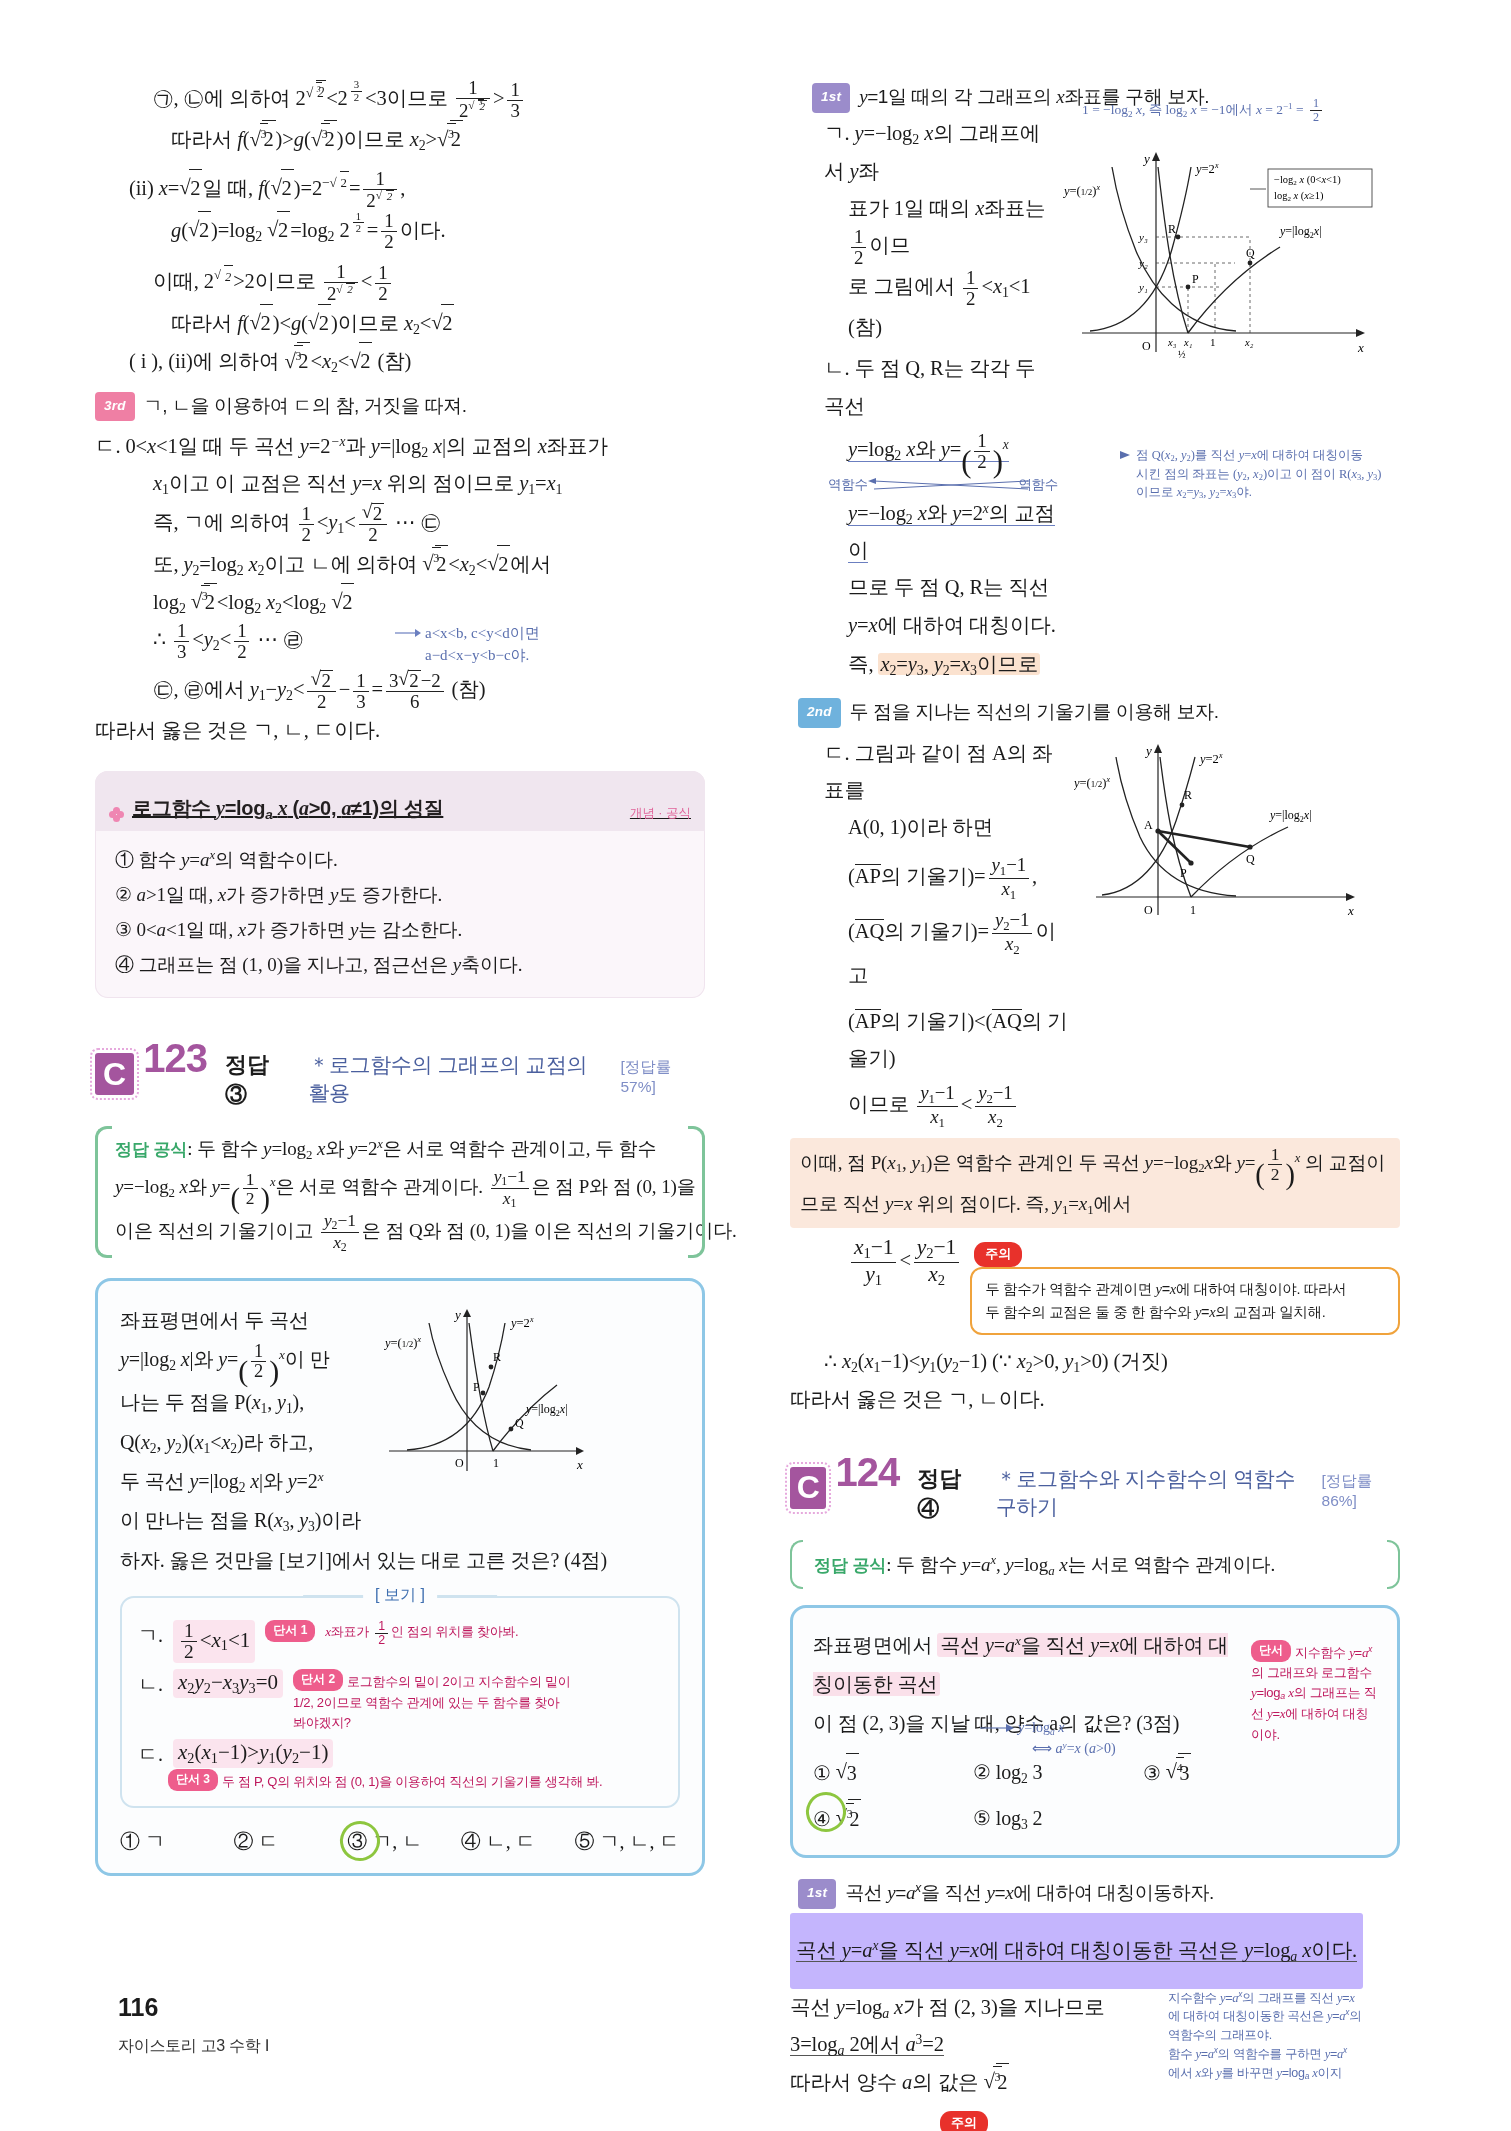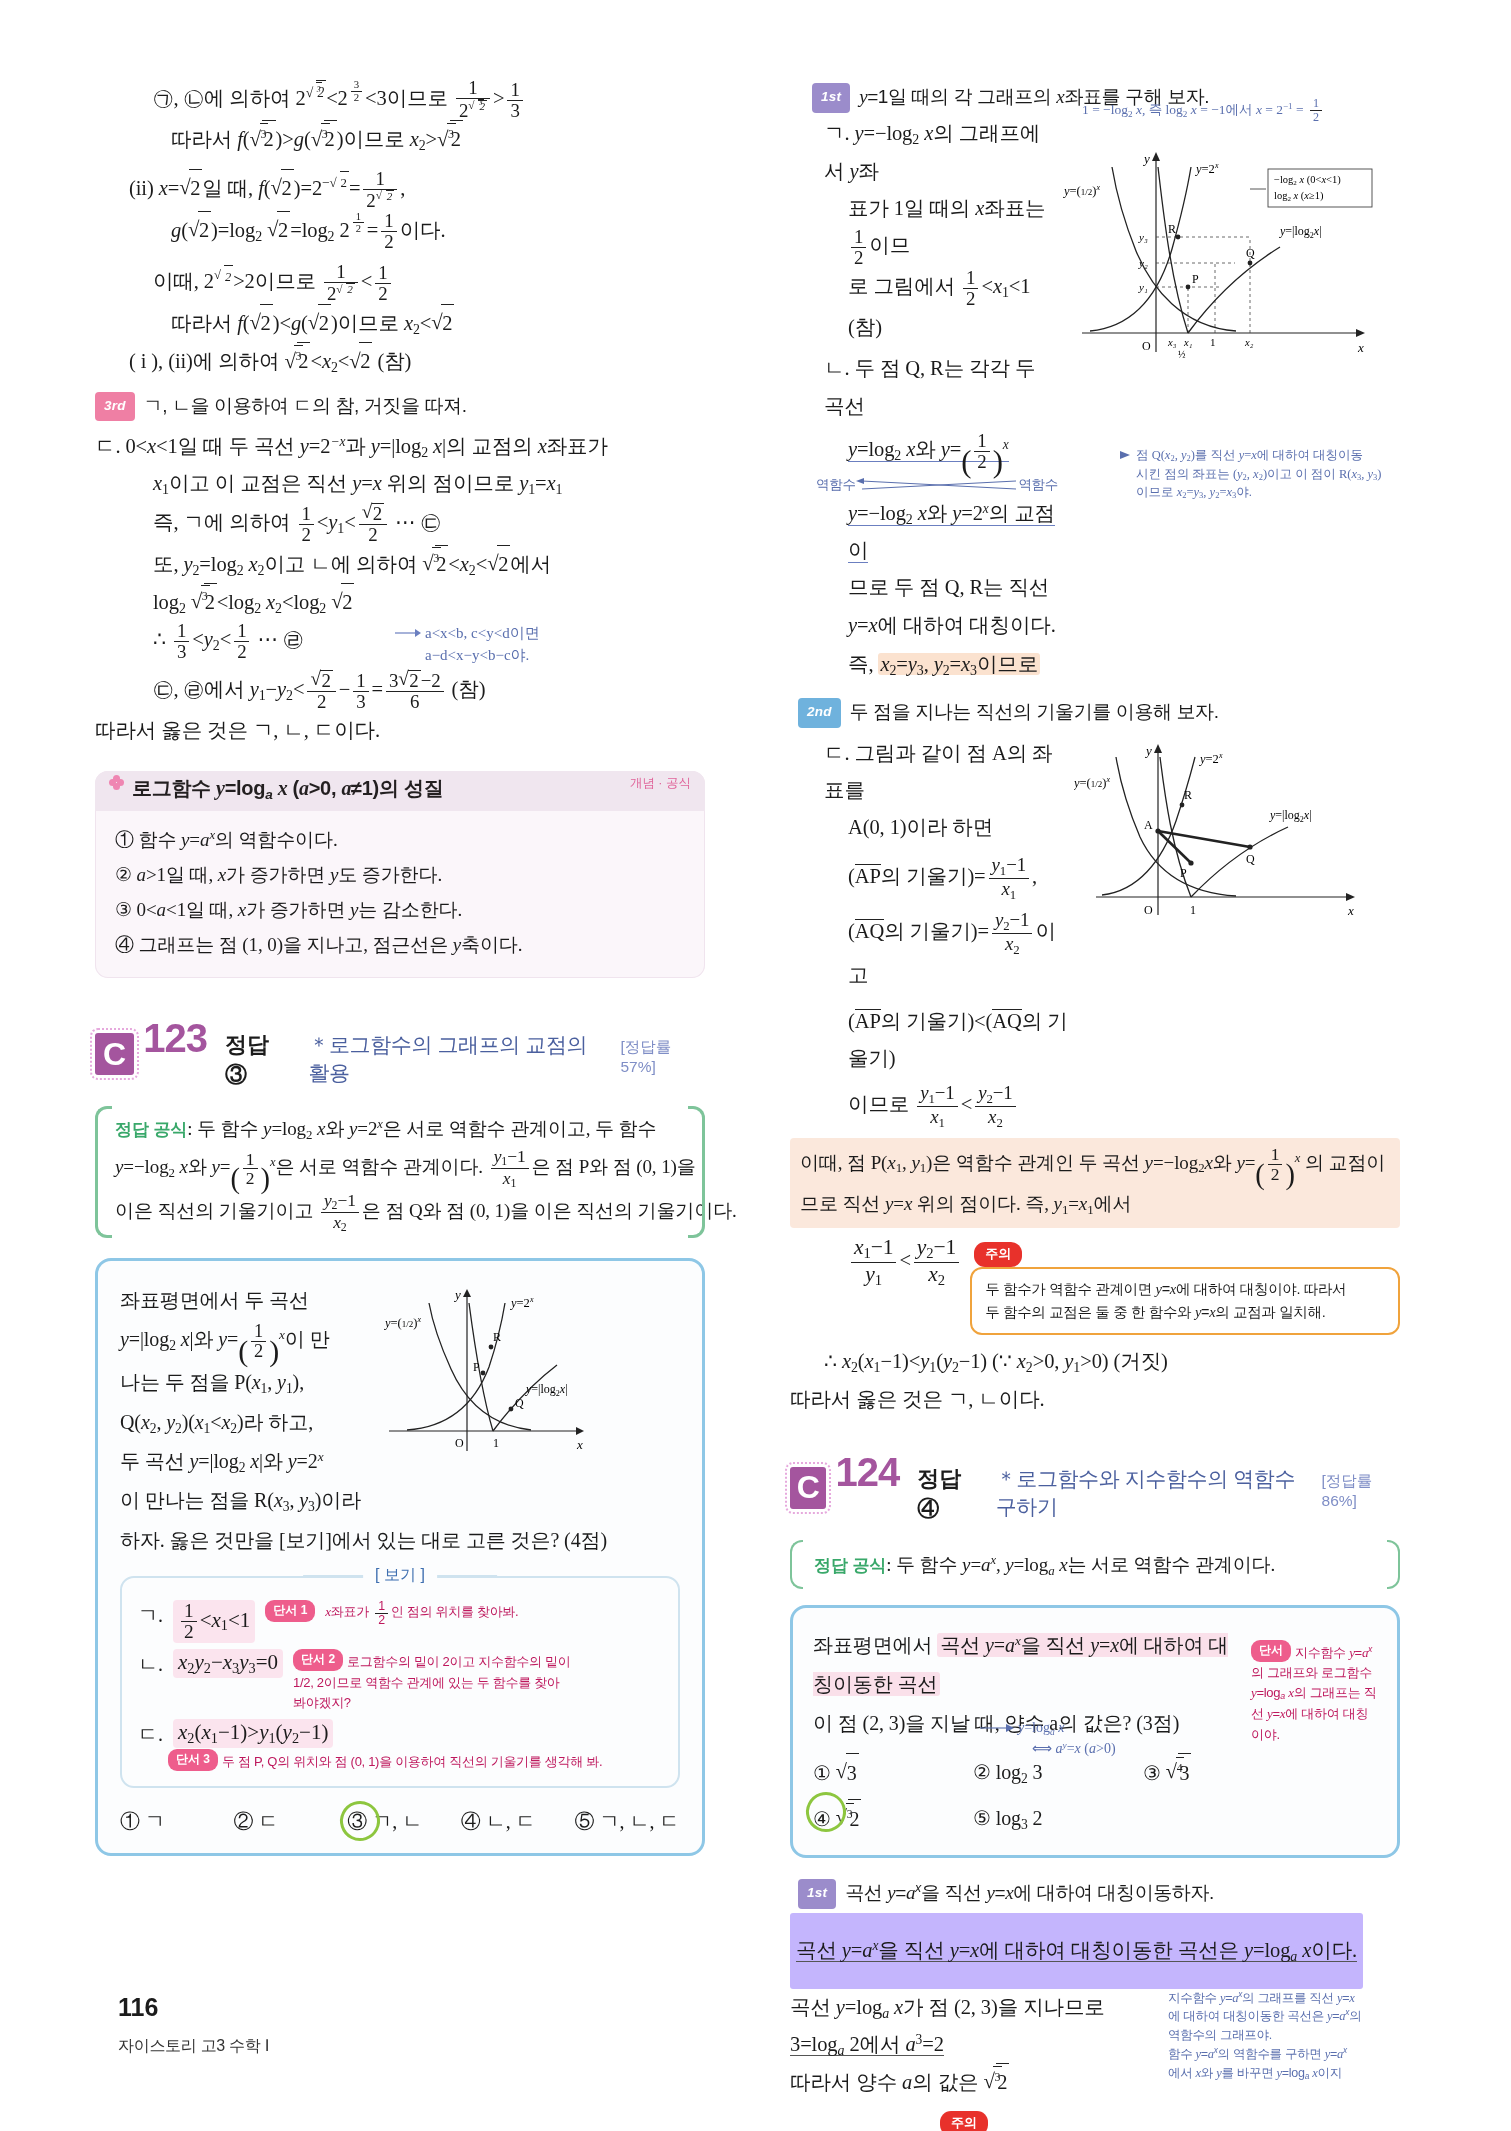--- a/index.html
+++ b/index.html
@@ -47,21 +47,21 @@
   .step{display:inline-block;color:#fff;font-family:"Liberation Sans",sans-serif;
         font-size:13.5px;font-weight:bold;font-style:italic;padding:2px 9px 3px;border-radius:4px;
         vertical-align:2px;margin-right:9px;letter-spacing:.2px;}
   .step.s1{background:#9b8ccb;}
   .step.s2{background:#6fb2dd;}
   .step.s3{background:#ef7fa4;}
 
   
   .concept{margin-top:14px;border-radius:13px;overflow:hidden;background:#fbf6fa;
            box-shadow:0 0 0 1px #f0e4ee inset;}
-  .concept .hd{background:#f0e6ef;padding:4px 14px 9px;display:flex;align-items:flex-start;gap:8px;}
+  .concept .hd{background:#f0e6ef;padding:24px 14px 9px;display:flex;align-items:flex-end;gap:8px;text-decoration:underline;}
   .concept .hd .ttl{font-size:20px;font-weight:bold;font-family:"Liberation Sans",sans-serif;
                     color:#231f20;letter-spacing:-.3px;}
   .concept .hd .tag{margin-left:auto;color:#e0649a;font-size:12.5px;font-family:"Liberation Sans",sans-serif;}
   .flower{width:15px;height:15px;position:relative;flex:0 0 auto;}
   .flower i{position:absolute;width:7px;height:7px;border-radius:50%;background:#ef86b2;}
   .flower i:nth-child(1){left:4px;top:0;}
   .flower i:nth-child(2){left:8px;top:4px;}
   .flower i:nth-child(3){left:4px;top:8px;}
   .flower i:nth-child(4){left:0;top:4px;}
   .concept .bd{padding:12px 20px 15px;}
@@ -335,21 +335,21 @@
     <span class="step s1">1st</span><span style="font-family:'Liberation Sans',sans-serif;font-size:19px;letter-spacing:-.4px"><i class="v">y</i>=1일 때의 각 그래프의 <i class="v">x</i>좌표를 구해 보자.</span>
   </div>
 
   <div style="display:flex;gap:2px">
     <div style="width:268px;flex:0 0 auto">
       <div class="ln wrap ind1">ㄱ. <i class="v">y</i>=−log<span class="subn">2</span> <i class="v">x</i>의 그래프에서 <i class="v">y</i>좌</div>
       <div class="ln wrap ind2">표가 1일 때의 <i class="v">x</i>좌표는 <span class="fr"><span class="n">1</span><span class="d">2</span></span>이므</div>
       <div class="ln wrap ind2">로 그림에서 <span class="fr"><span class="n">1</span><span class="d">2</span></span>&lt;<i class="v">x</i><span class="subn">1</span>&lt;1 (참)</div>
       <div class="ln wrap ind1" style="margin-top:4px">ㄴ. 두 점 Q, R는 각각 두 곡선</div>
       <div class="ln wrap ind2" style="margin-top:6px"><span class="uline"><i class="v">y</i>=log<span class="subn">2</span> <i class="v">x</i>와 <i class="v">y</i>=<span class="bp">(</span><span class="fr"><span class="n">1</span><span class="d">2</span></span><span class="bp">)</span><sup class="sup">x</sup></span></div>
-      <div style="position:relative;height:20px;margin-left:26px">
+      <div style="position:relative;height:20px;margin-left:38px">
         <span class="side" style="position:absolute;left:0;top:0">역함수</span>
         <span class="side" style="position:absolute;right:0;top:0">역함수</span>
         <svg width="210" height="18" style="position:absolute;left:40px;top:0">
               <line x1="6" y1="6" x2="160" y2="14" stroke="#5a6fae" stroke-width="1"></line>
               <line x1="6" y1="14" x2="160" y2="6" stroke="#5a6fae" stroke-width="1"></line>
               <polygon points="8,3 0,6 8,9" fill="#5a6fae"></polygon>
             </svg>
       </div>
       <div class="ln wrap ind2"><span class="uline"><i class="v">y</i>=−log<span class="subn">2</span> <i class="v">x</i>와 <i class="v">y</i>=2<sup class="sup">x</sup>의 교점이</span></div>
       <div class="ln wrap ind2">므로 두 점 Q, R는 직선 <i class="v">y</i>=<i class="v">x</i>에 대하여 대칭이다.</div>

